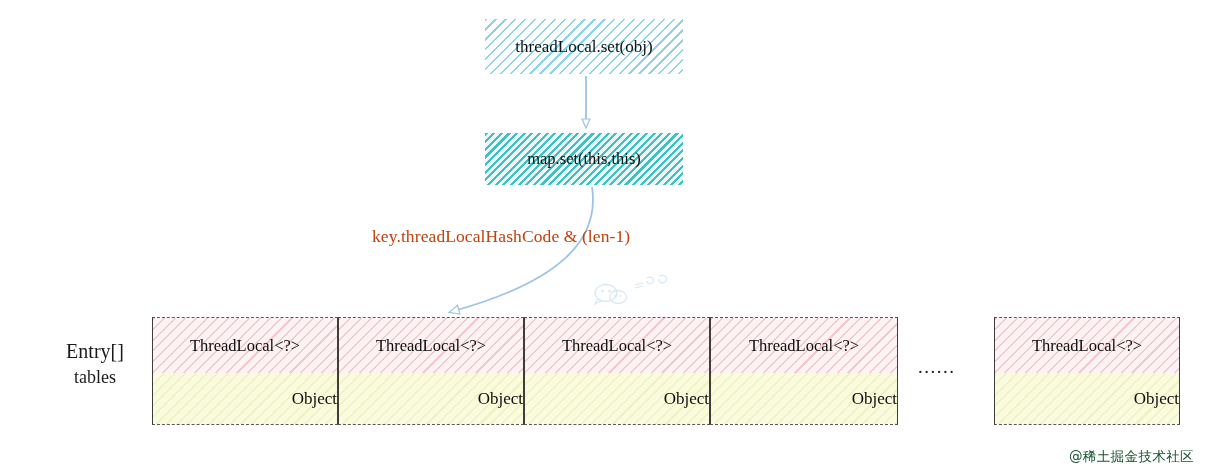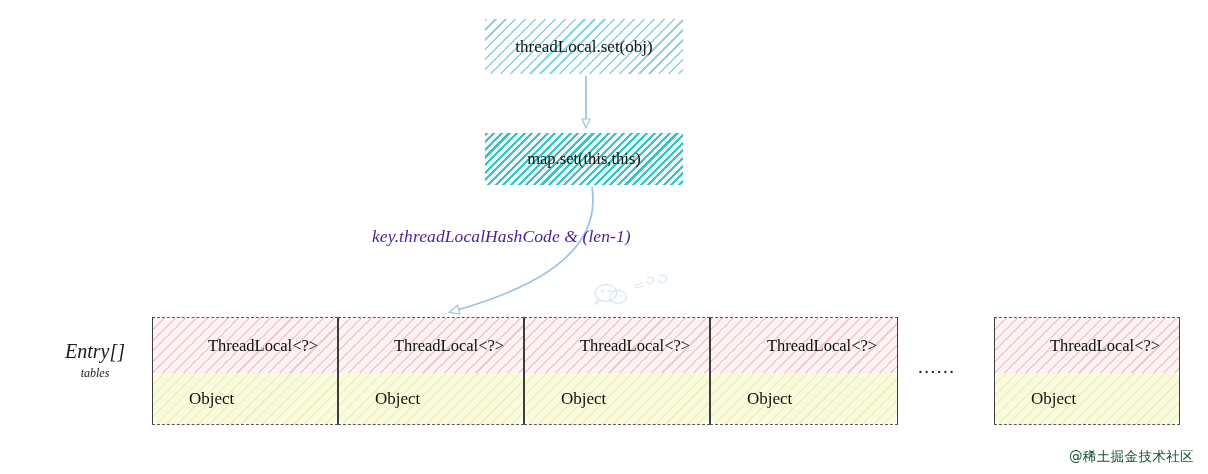--- a/index.html
+++ b/index.html
@@ -63,39 +63,37 @@
     z-index: 2;
     padding: 0 2px;
   }
 
   
   .hash-label {
     position: absolute;
     left: 372px;
     top: 226px;
     font-size: 17.5px;
-    color: #4c1d95;
+    color: #c2410c;
     white-space: nowrap;
     letter-spacing: 0.1px;
-    font-style: italic;
   }
 
   
   .entry-label {
     position: absolute;
     left: 46px;
     top: 337px;
     width: 98px;
     text-align: center;
     font-size: 20px;
     color: #1a1a1a;
     line-height: 1.42;
-    font-style: italic;
-  }
-  .entry-label .l2 { font-size: 12px; }
+  }
+  .entry-label .l2 { font-size: 18px; }
 
   
   .entry-cell {
     position: absolute;
     top: 317px;
     height: 108px;
     box-sizing: border-box;
     border-left: 1.6px solid #3d3d3d;
     border-right: 1.6px solid #3d3d3d;
     border-top: 1.5px dashed #5a5a55;
@@ -120,30 +118,28 @@
     flex: 1;
     background-color: #fafbdd;
     background-image: repeating-linear-gradient(
         135deg,
         rgba(226, 226, 160, 0.42) 0px,
         rgba(226, 226, 160, 0.42) 1.5px,
         rgba(255,255,255,0) 1.5px,
         rgba(255,255,255,0) 7.5px);
     display: flex;
     align-items: center;
-    justify-content: flex-start;
-    border-radius: 6px;
+    justify-content: flex-end;
   }
   .cell-text {
     position: relative;
     z-index: 2;
     font-size: 17px;
     color: #0d0d0d;
     white-space: nowrap;
-    margin-left: 36px;
   }
   .cell-top .cell-text { font-size: 16.5px; }
   .cell-bottom .cell-text { font-size: 17px; }
 
   
   .ellipsis {
     position: absolute;
     left: 918px;
     top: 356px;
     font-size: 19px;

